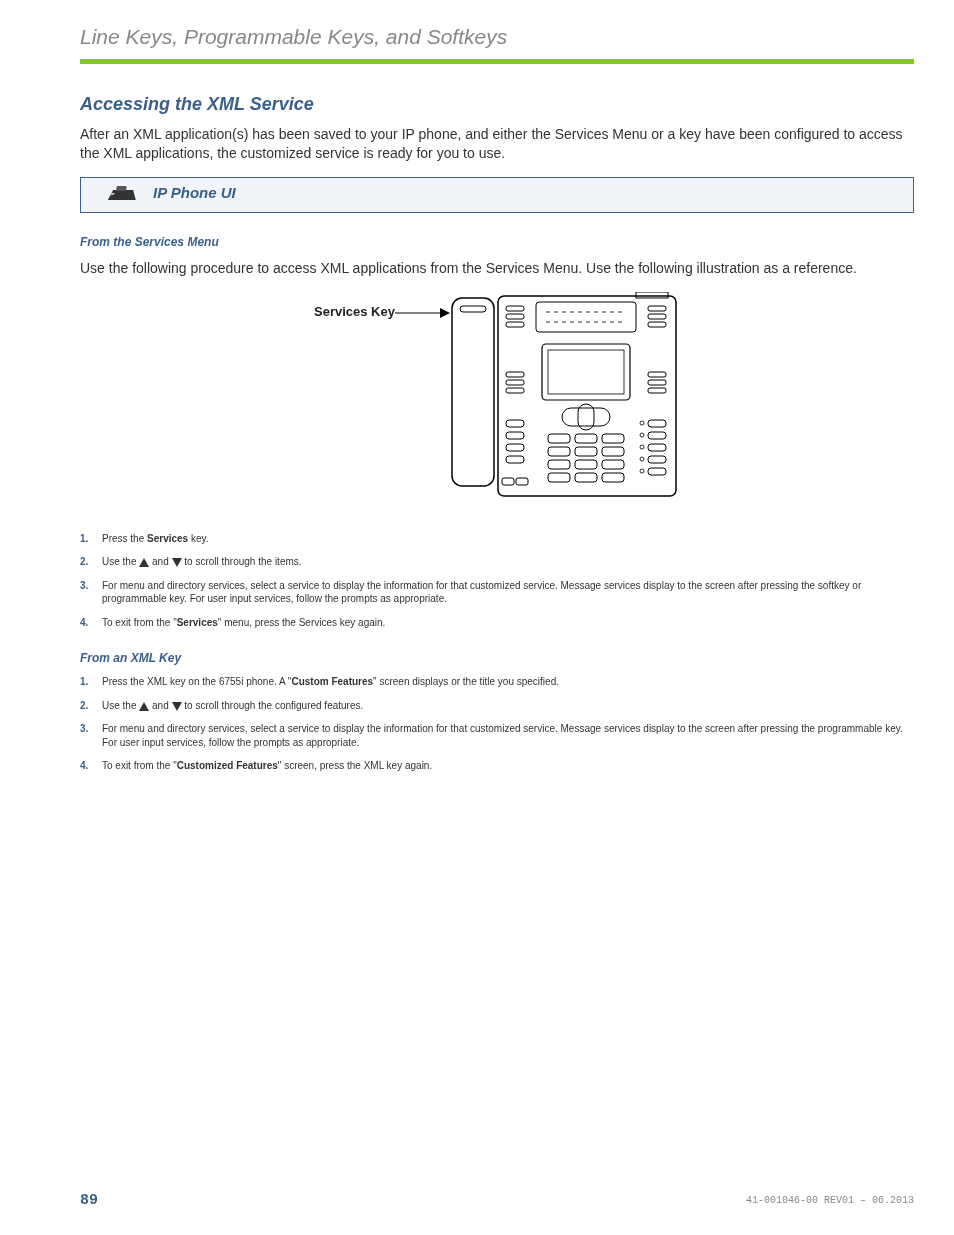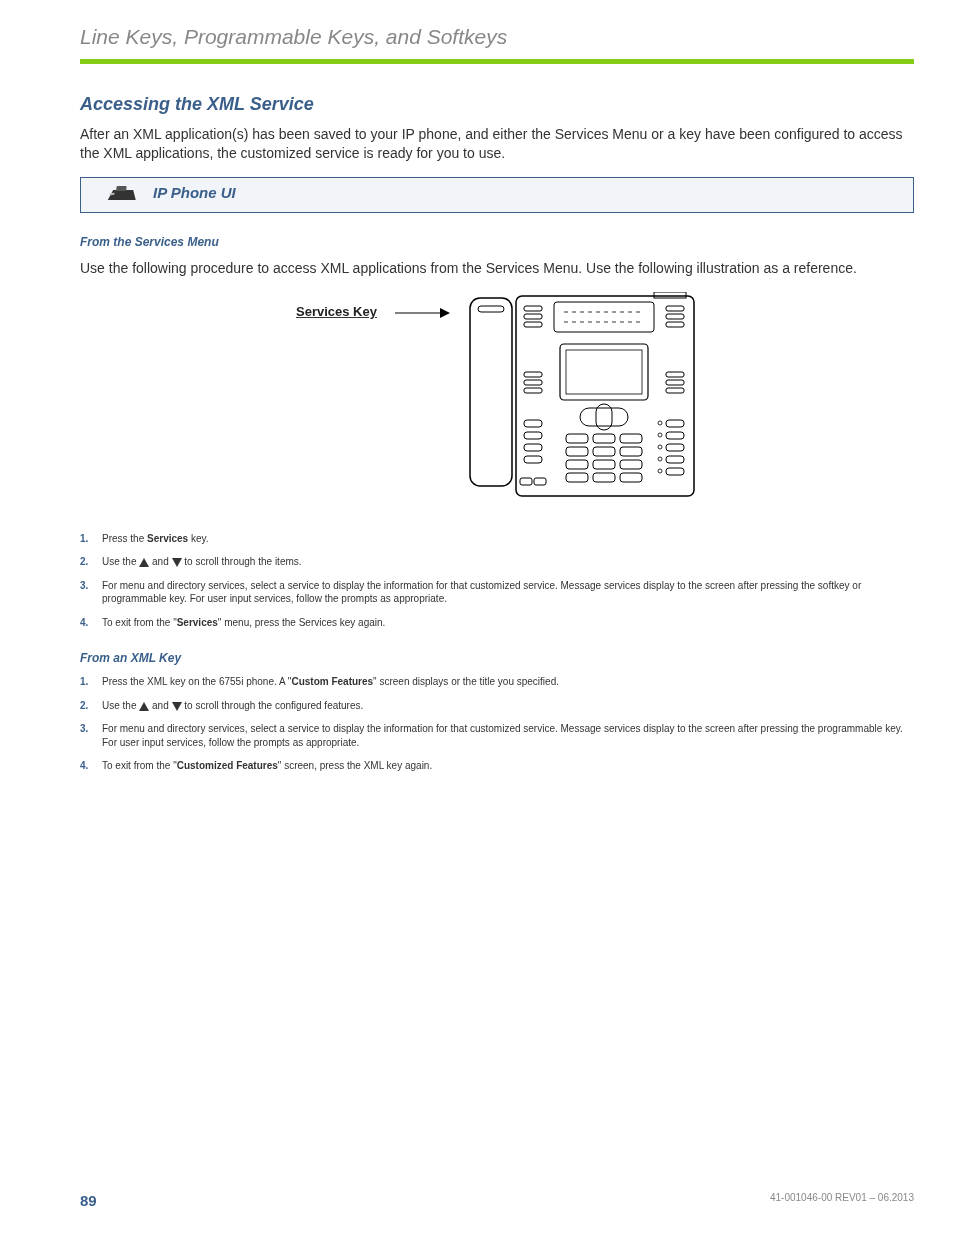--- a/index.html
+++ b/index.html
@@ -61,23 +61,22 @@
   .callout-box .label {
     color: #3a5f8a;
     font-weight: bold;
     font-style: italic;
     font-size: 15px;
   }
   .figure-row {
     display: flex;
     align-items: flex-start;
     justify-content: center;
-    gap: 18px;
+    gap: 0;
     margin: 10px 0 30px 0;
-    text-decoration: underline;
   }
   .figure-label {
     font-weight: bold;
     font-size: 13px;
     color: #222;
     padding-top: 12px;
     text-align: right;
   }
   .arrow-line {
     width: 55px;
@@ -120,21 +119,22 @@
     border-right: 5px solid transparent;
     border-top: 9px solid #333;
   }
   .footer {
     position: absolute;
     bottom: 26px;
     left: 80px;
     right: 40px;
     display: flex;
     justify-content: space-between;
-    align-items: flex-start;
+    align-items: center;
+    font-family: Liberation Mono, monospace;
   }
   .page-num {
     font-weight: bold;
     color: #3a5f8a;
     font-size: 15px;
   }
   .doc-rev {
     font-size: 10px;
     color: #888;
   }

